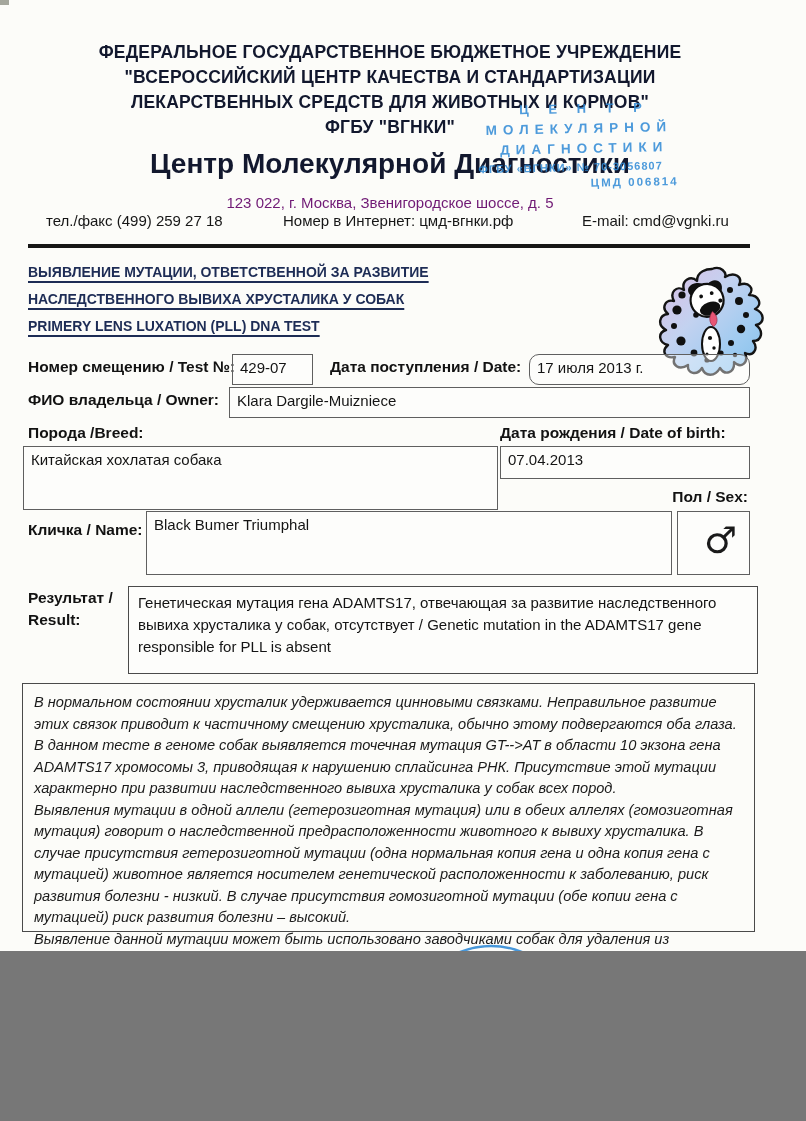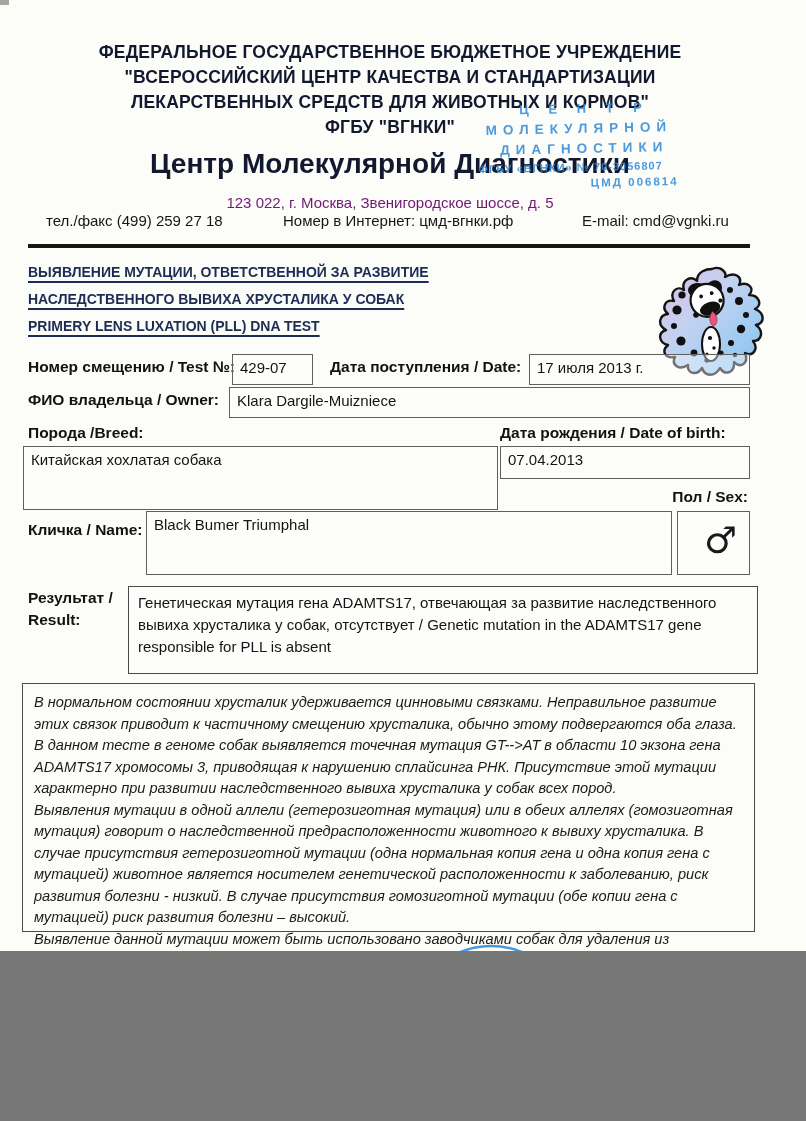--- a/index.html
+++ b/index.html
@@ -111,21 +111,21 @@
         <circle cx="13" cy="-11" r="2.1" fill="#101010"></circle>
       </g>
     </g>
   </svg>
 
   <div class="abs lbl" style="left:28px;top:358px;">Номер смещению / Test №:</div>
   <div class="fbox" style="left:232px;top:354px;width:79px;height:29px;">
     <div class="fval">429-07</div>
   </div>
   <div class="abs lbl" style="left:330px;top:358px;">Дата поступления / Date:</div>
-  <div class="fbox" style="left:529px;top:354px;width:219px;height:29px;">
+  <div class="fbox" style="left:529px;top:354px;width:219px;height:29px;border-radius:10px;">
     <div class="fval">17 июля 2013 г.</div>
   </div>
 
   <div class="abs lbl" style="left:28px;top:391px;">ФИО владельца / Owner:</div>
   <div class="fbox" style="left:229px;top:387px;width:519px;height:29px;">
     <div class="fval">Klara Dargile-Muizniece</div>
   </div>
 
   <div class="abs lbl" style="left:28px;top:424px;">Порода  /Breed:</div>
   <div class="abs lbl" style="left:500px;top:424px;">Дата рождения / Date of birth:</div>

